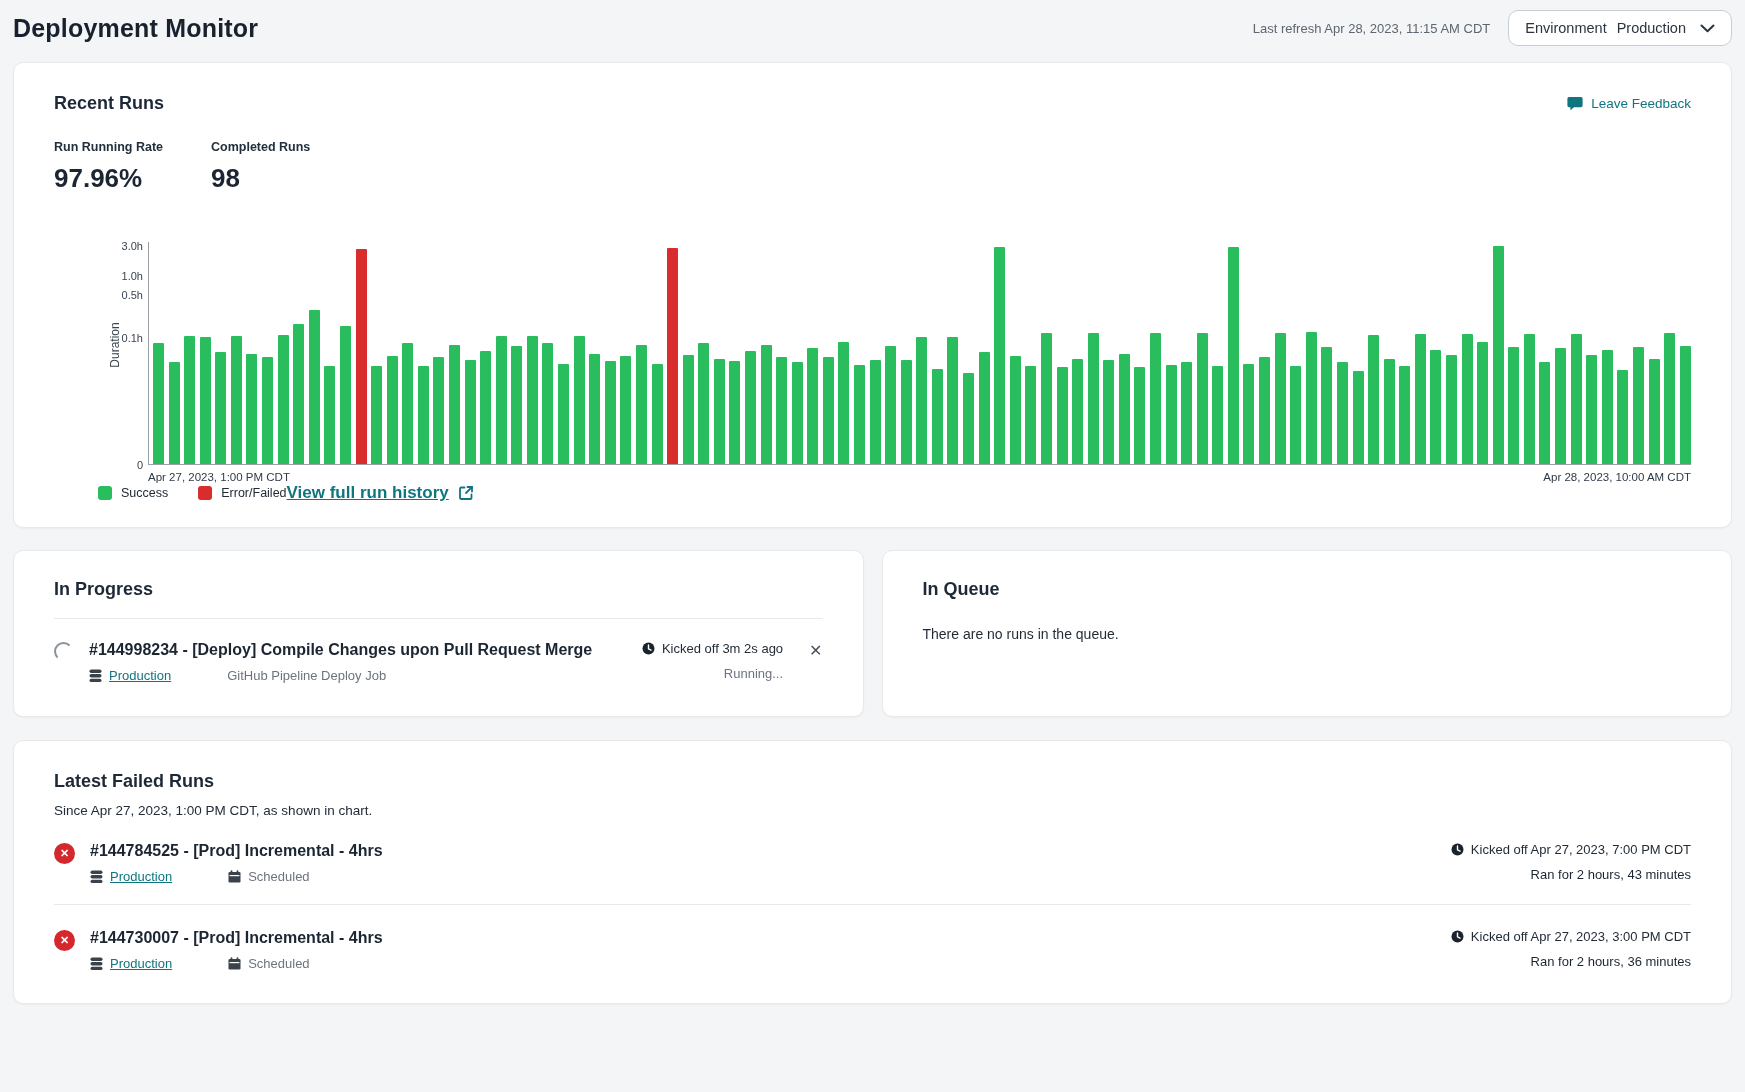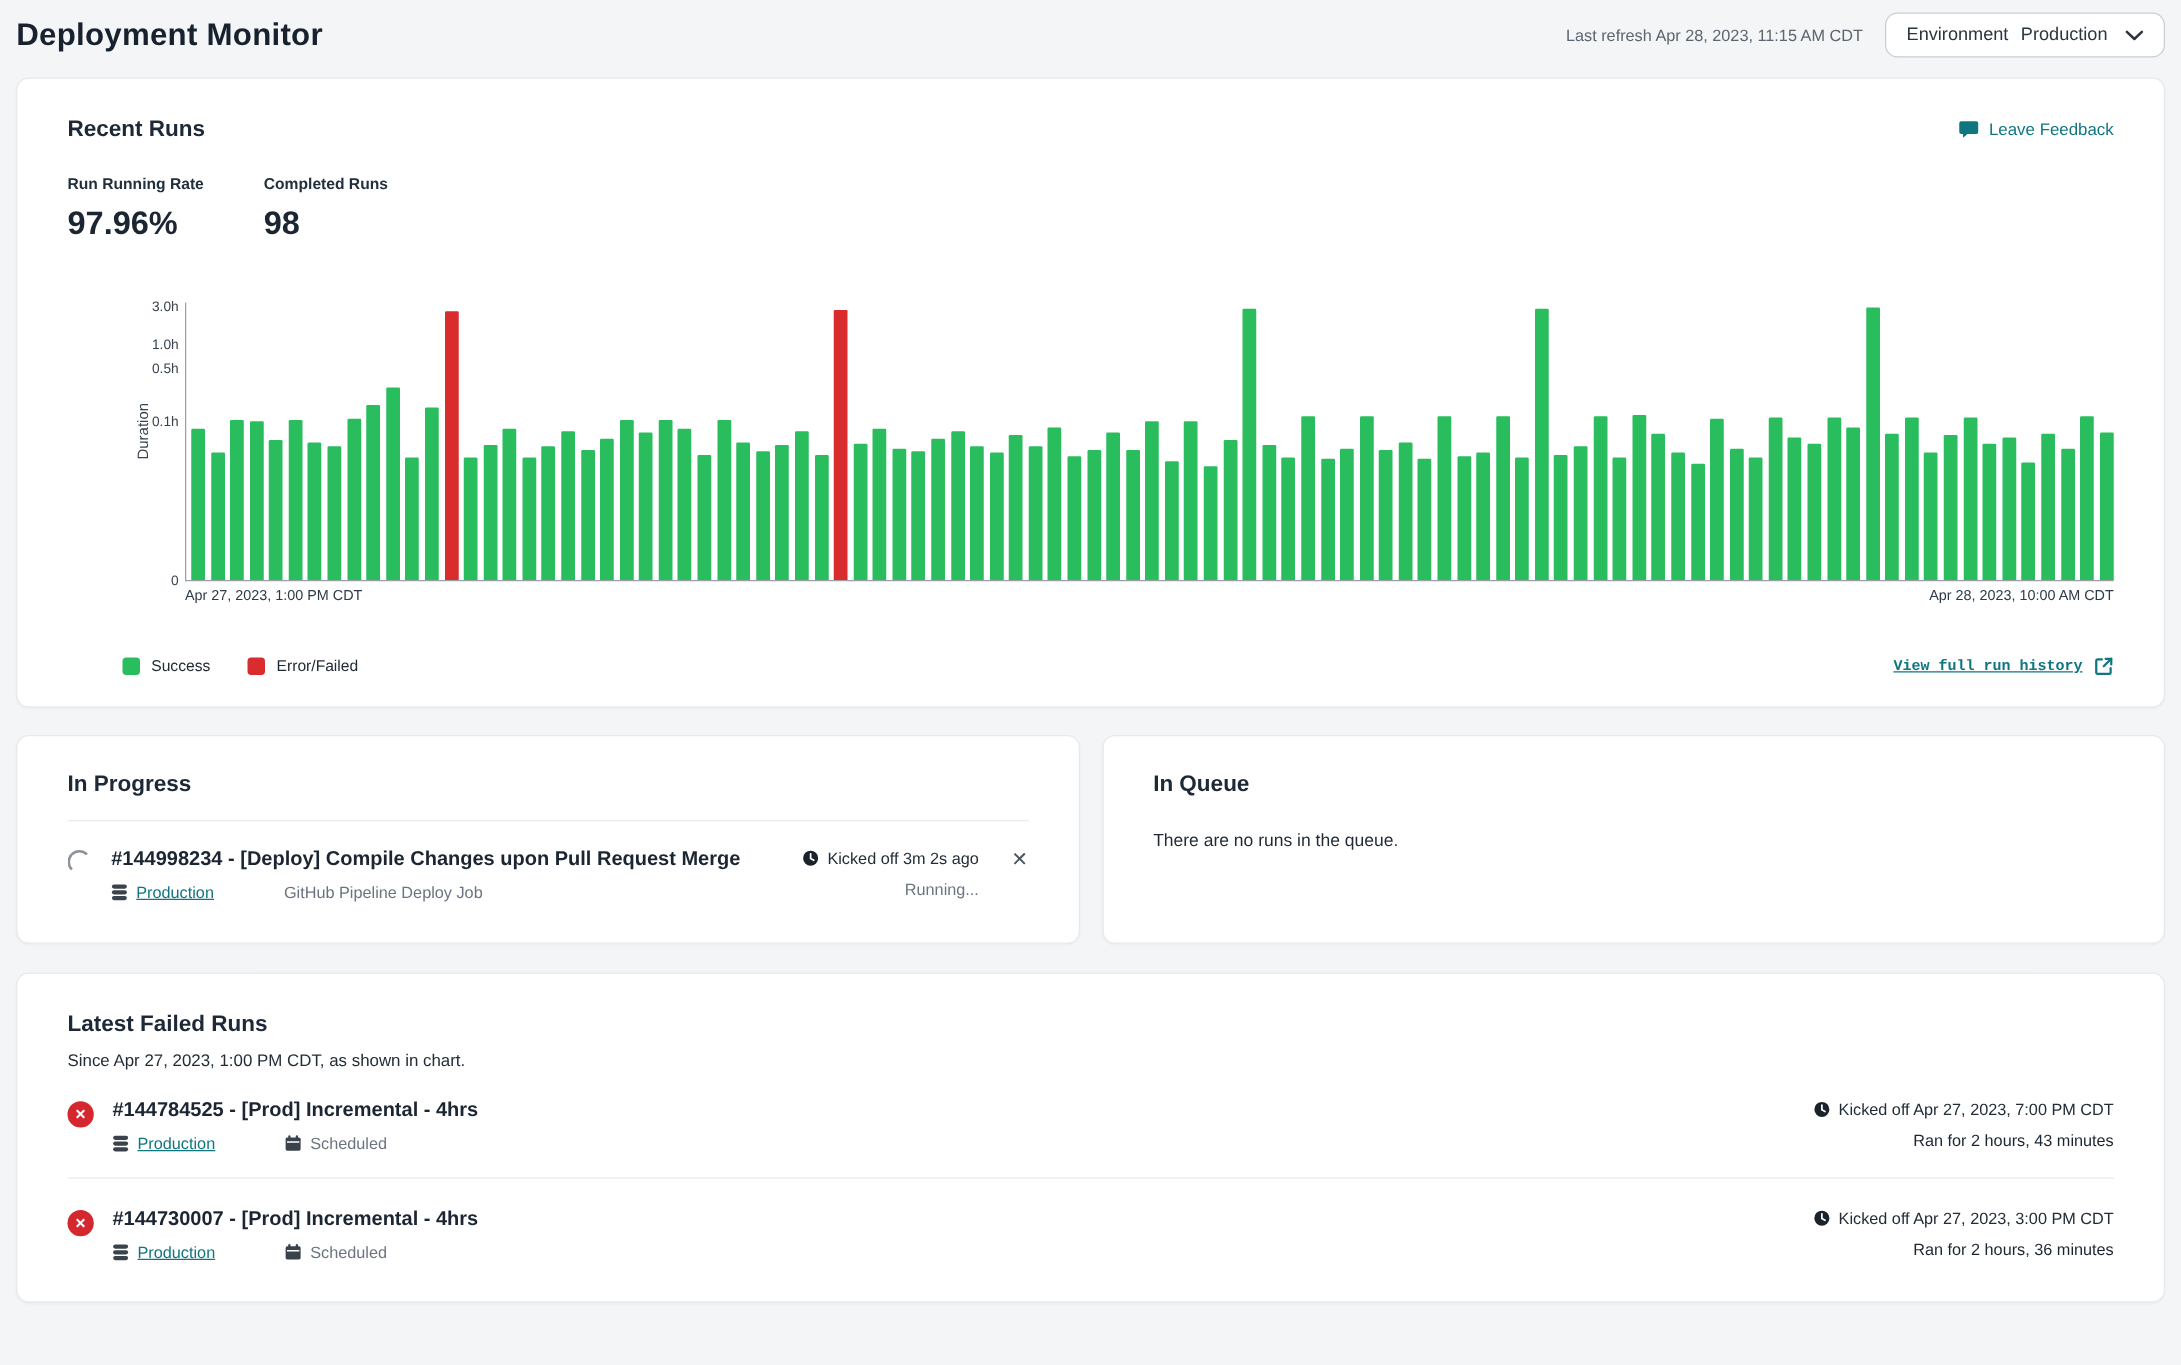--- a/index.html
+++ b/index.html
@@ -51,26 +51,26 @@
     padding-left: 4px;
   }
   .ytick {
     position: absolute; right: calc(100% + 6px);
     font-size: 11px; color: #39434e; white-space: nowrap;
   }
   .bar { width: 11px; border-radius: 1px 1px 0 0; }
   .xlabels { display: flex; justify-content: space-between; margin-top: 6px;
     font-size: 11.5px; color: #2f3b47; }
 
-  .chart-footer { display: flex; align-items: center; justify-content: space-between; margin-top: 42px; }
+  .chart-footer { display: flex; align-items: center; }
   .legend { display: flex; align-items: center; gap: 30px; margin-left: 44px; }
   .legend-item { display: flex; align-items: center; gap: 9px; font-size: 12.5px; color: #202b36; }
   .legend-swatch { width: 14px; height: 14px; border-radius: 3px; }
   .history-link { display: flex; align-items: center; gap: 9px;
-    font-size: 12px; font-weight: 700; color: #0f7680; cursor: pointer; font-family: Liberation Mono, monospace; }
+    font-size: 17px; font-weight: 700; color: #0f7680; cursor: pointer; }
   .history-link .label { text-decoration: underline; }
 
   
   .cards-row { display: flex; gap: 18px; margin-top: 22px; }
   .half-card { flex: 1; padding: 28px 40px 30px; min-height: 167px; }
   .divider { height: 1px; background: #e7e9eb; margin-top: 18px; }
 
   .run-row { display: flex; align-items: flex-start; margin-top: 22px; }
   .run-main { flex: 1; min-width: 0; }
   .run-name { font-size: 16px; font-weight: 700; color: #1b2632; }

